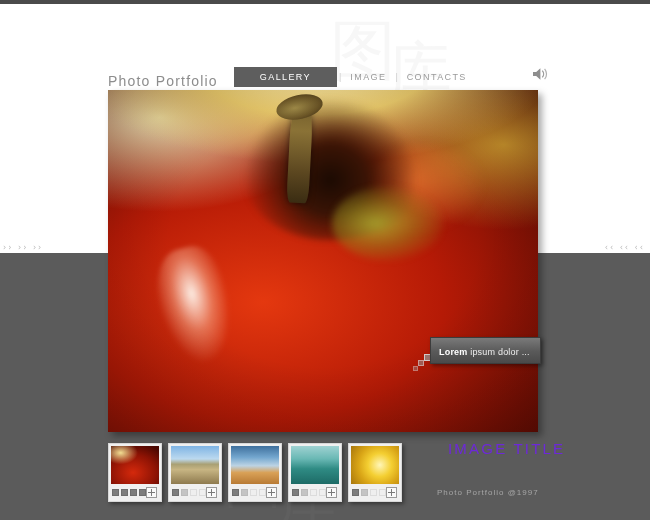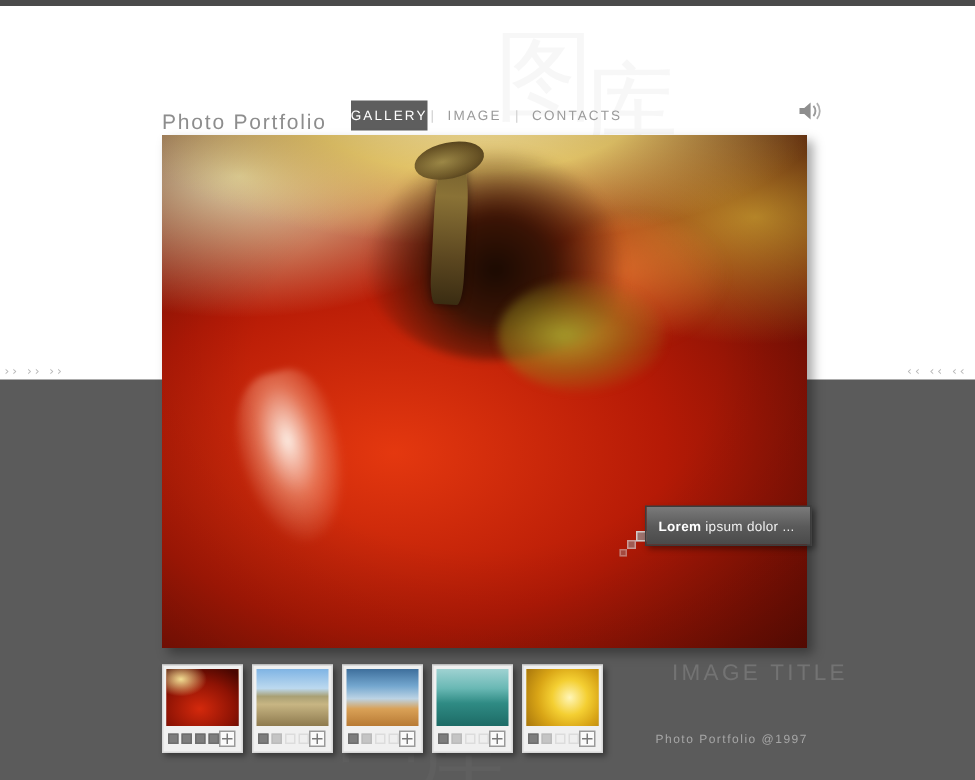--- a/index.html
+++ b/index.html
@@ -101,21 +101,21 @@
     font-size: 9px;
     letter-spacing: 1.4px;
     color: #9a9a9a;
     padding: 4px 7px 4px 7px;
     white-space: nowrap;
     cursor: pointer;
   }
   .nav-item.active {
     background: #5e5e5e;
     color: #ffffff;
-    padding: 5px 0;
+    padding: 5px 26px;
   }
   .nav-sep {
     color: #cfcfcf;
     font-size: 9px;
     padding: 0 2px;
     user-select: none;
   }
 
   .sound-btn {
     position: absolute;
@@ -232,21 +232,21 @@
   .h1 { left: 424px; top: 354px; width: 7px; height: 7px; }
   .h2 { left: 418px; top: 360px; width: 6px; height: 6px; opacity: .75; }
   .h3 { left: 413px; top: 366px; width: 5px; height: 5px; opacity: .55; }
 
   
   .image-title {
     position: absolute;
     left: 448px; top: 440px;
     font-size: 15px;
     letter-spacing: 2.2px;
-    color: #737373;
+    color: #6d28d9;
     font-weight: 300;
     white-space: nowrap;
   }
 
   .copyright {
     position: absolute;
     left: 437px; top: 488px;
     font-size: 8px;
     letter-spacing: 1px;
     color: #a6a6a6;

